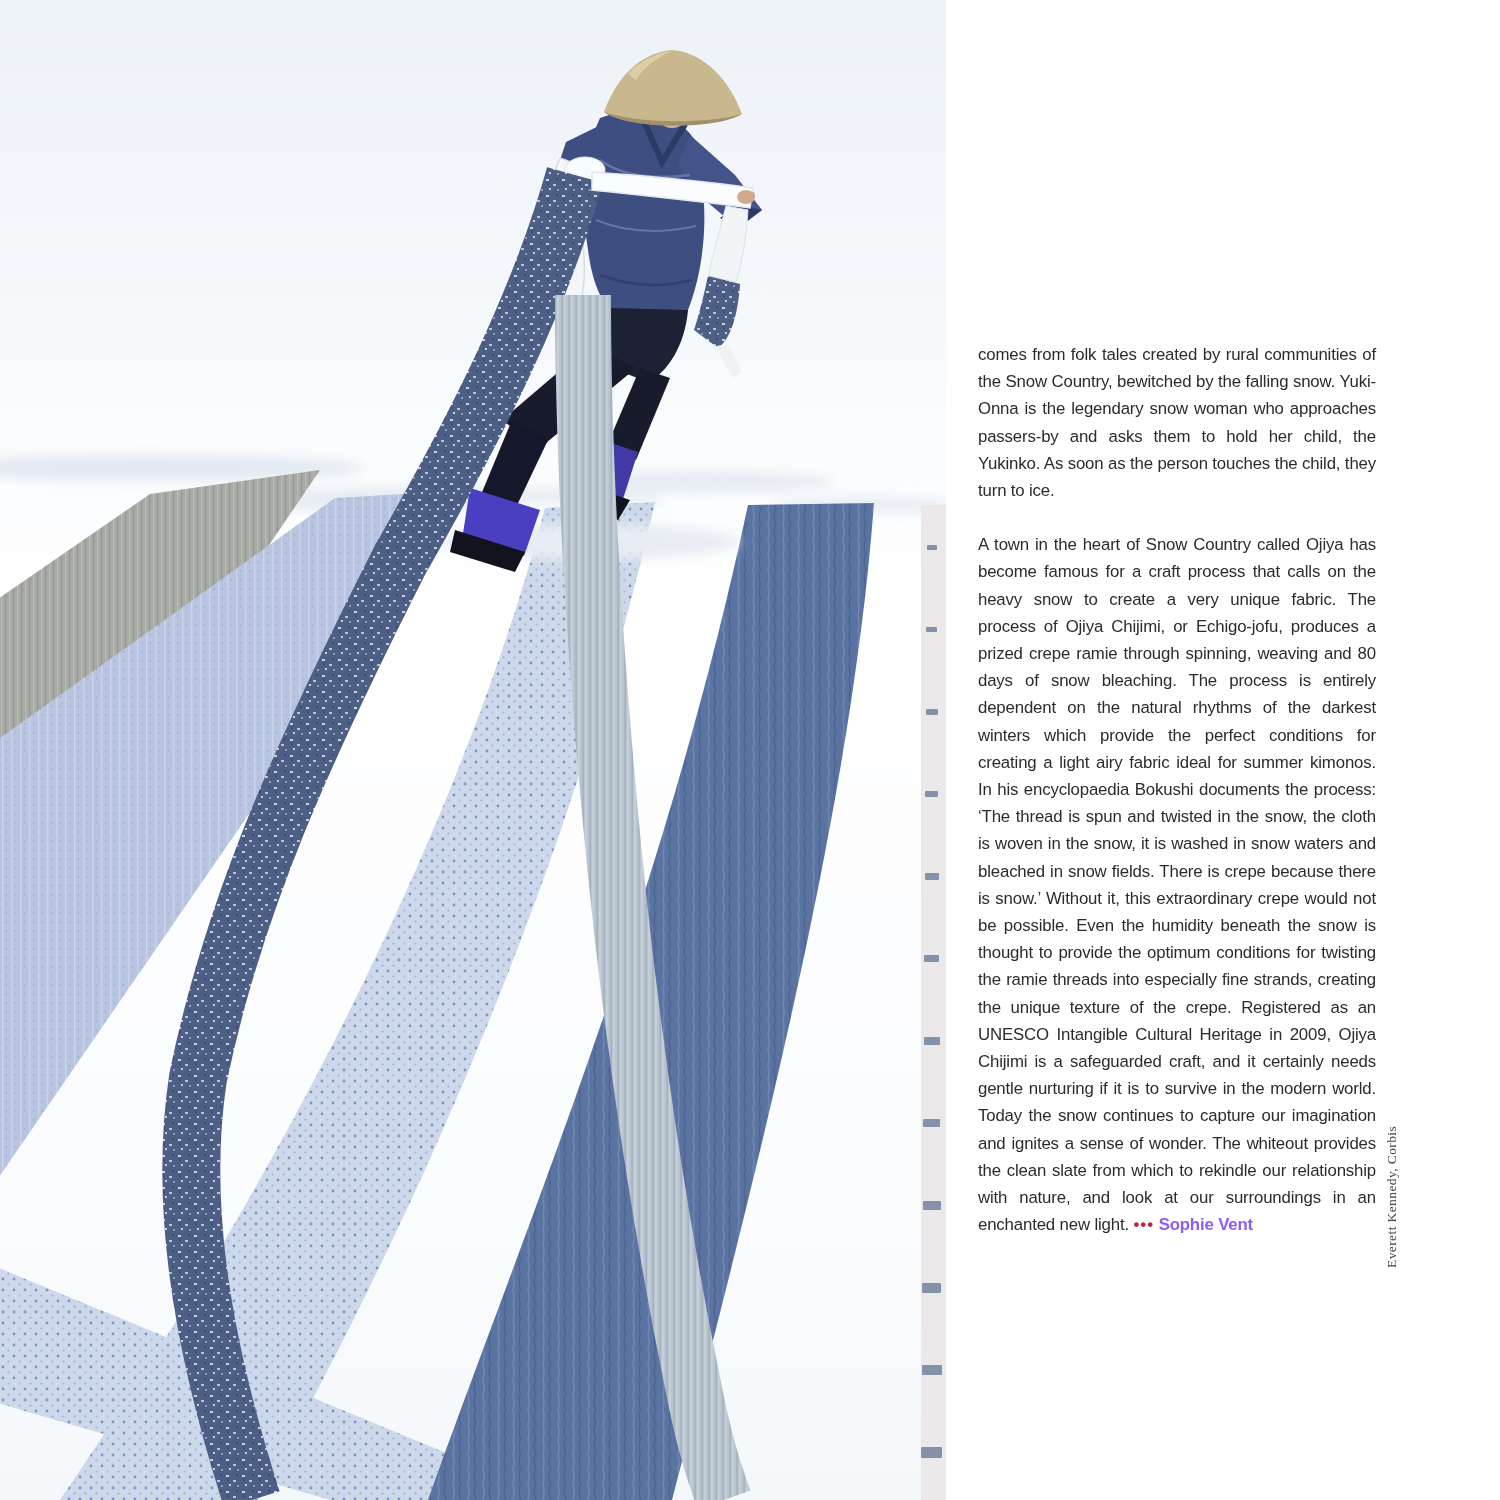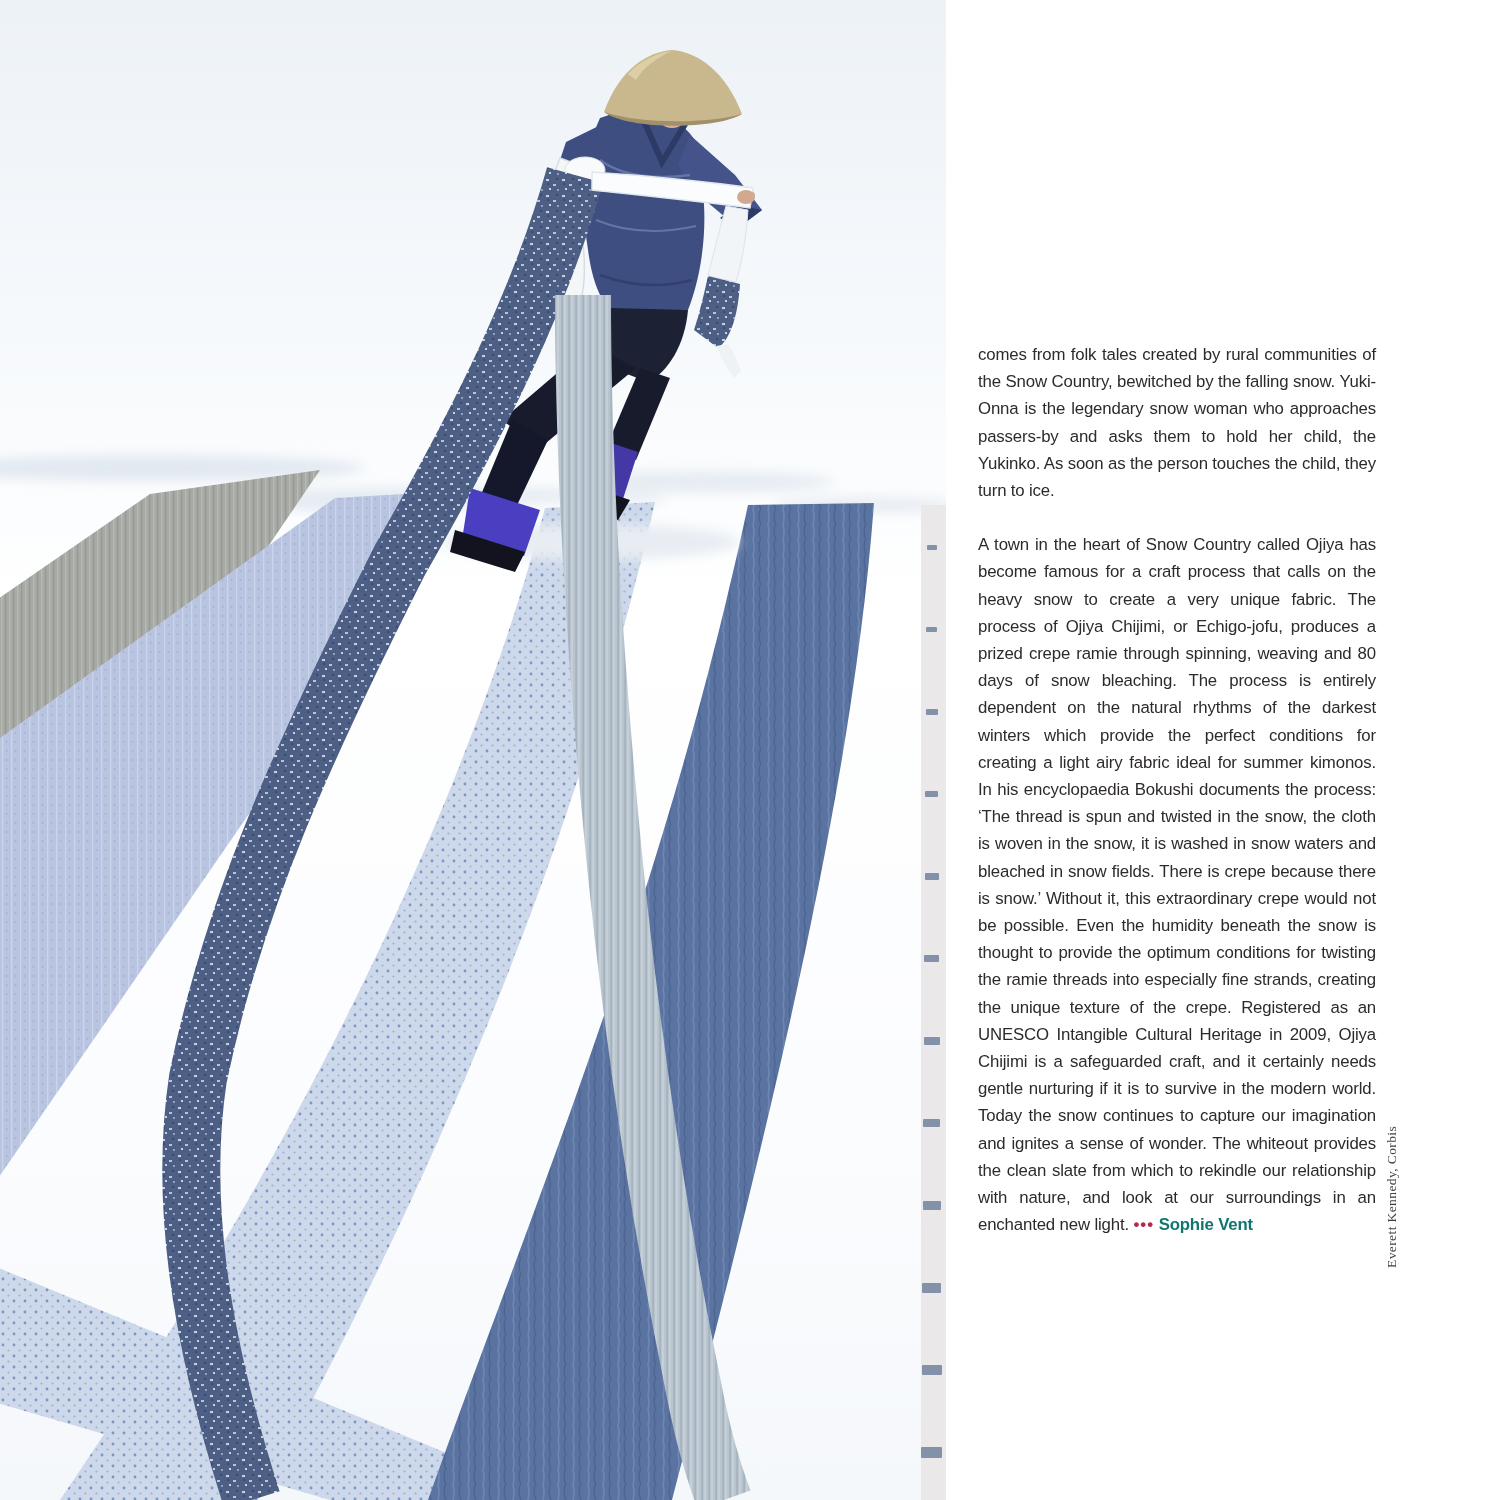--- a/index.html
+++ b/index.html
@@ -6,21 +6,21 @@
   .page{position:relative;width:1500px;height:1500px;background:#ffffff;overflow:hidden;
         font-family:"Liberation Sans",sans-serif;}
   .photo{position:absolute;left:0;top:0;width:946px;height:1500px;}
   .photo svg{display:block;}
   .article{position:absolute;left:978px;top:332px;width:398px;
            font-size:16.8px;line-height:27.2px;letter-spacing:-0.15px;
            color:#2e2a2b;text-align:justify;margin-top:9px;}
   .article p{margin:0;}
   .article p + p{margin-top:27px;}
   .dots{color:#b5294a;font-weight:bold;letter-spacing:1px;}
-  .author{color:#0f766e;font-weight:bold;}
+  .author{color:#8b5cf6;font-weight:bold;}
   .credit{position:absolute;left:1384px;top:1268px;transform:rotate(-90deg);
           transform-origin:0 0;white-space:nowrap;
           font-family:"Liberation Serif",serif;font-size:13.5px;letter-spacing:.4px;
           color:#45403f;}
 </style>
 </head>
 <body>
 
 <div class="page">
 

